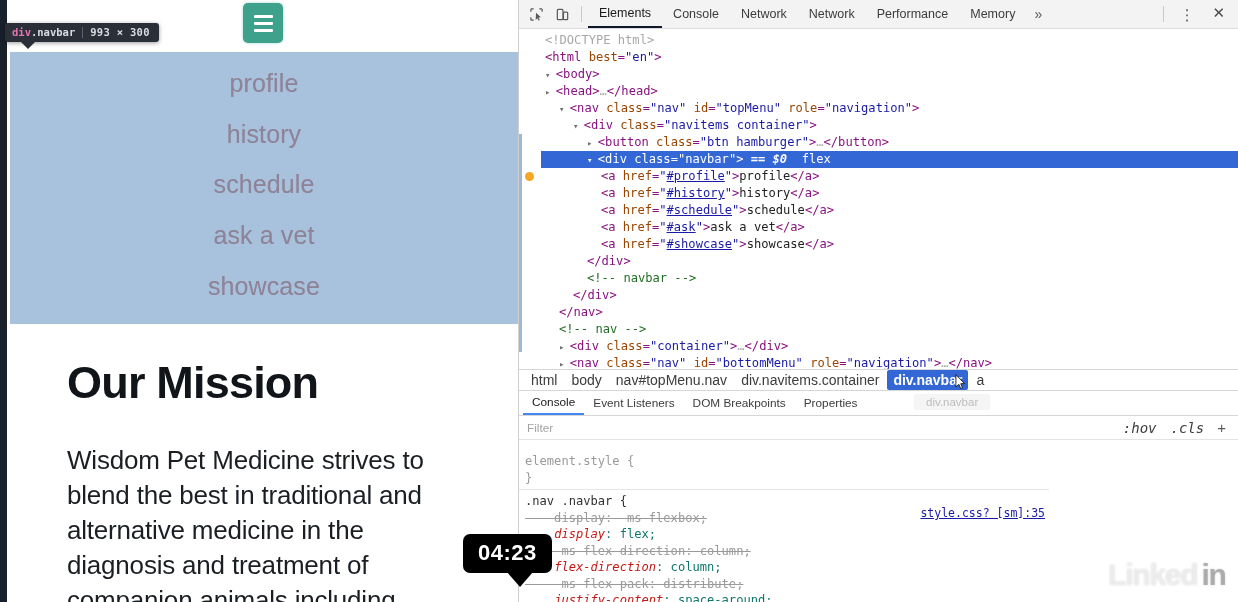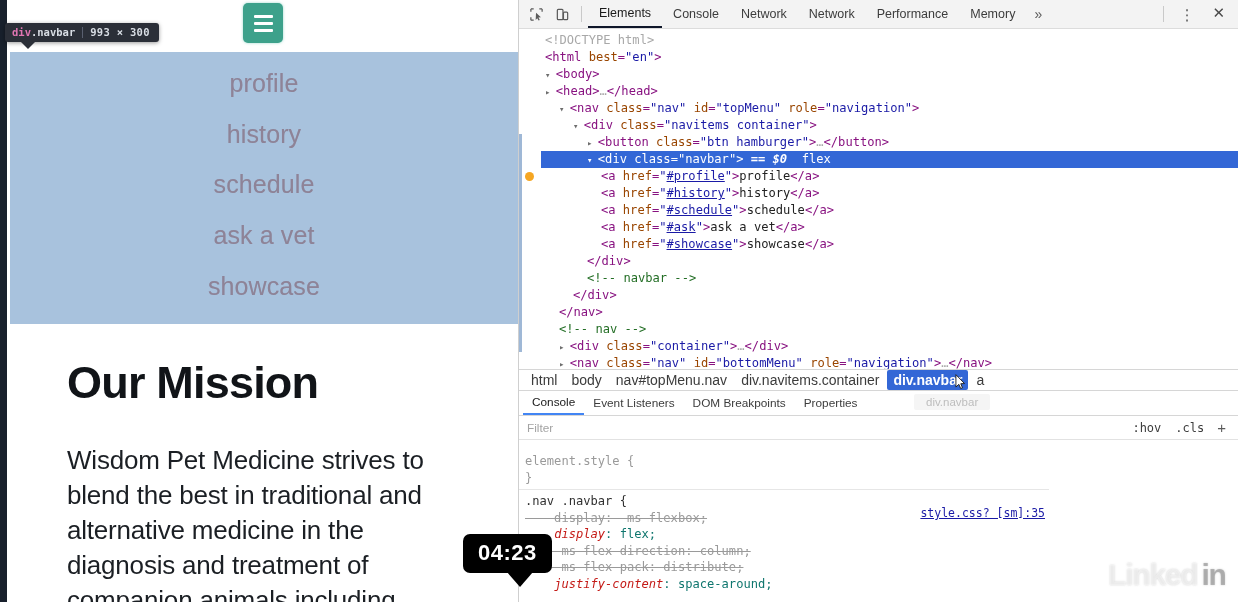--- a/index.html
+++ b/index.html
@@ -182,22 +182,22 @@
     font-size: 11.5px; color: #bdbdbd;
     background: #f5f5f5; padding: 2px 12px; border-radius: 2px;
   }
 
   #filter-bar {
     height: 24px; display: flex; align-items: center;
     border-bottom: 1px solid #e2e2e2; background: #ffffff;
     padding: 0 8px; font-size: 11.8px;
   }
   #filter-bar .ph { color: #a3a3a3; flex: 1; }
-  .fbtn { font-family: "DejaVu Sans Mono", monospace; font-size: 12px;
-          color: #3c3c3c; padding: 0 7px; cursor: pointer; }
+  .fbtn { font-family: "DejaVu Sans Mono", monospace; font-size: 14px;
+          color: #3c3c3c; padding: 0 7px; cursor: pointer; font-style: italic; }
   .fplus { font-size: 15px; color: #5a5a5a; padding: 0 4px 0 6px; cursor: pointer; }
 
   
   #css-rules {
     position: absolute; left: 0; top: 449px; width: 530px; height: 153px;
     overflow: hidden; background: #ffffff;
     font-family: "DejaVu Sans Mono", monospace; font-size: 12.1px;
     line-height: 16.5px; padding: 4px 0 0 6px; color: #303030;
   }
   .css-line { white-space: pre; position: relative; }
@@ -344,20 +344,21 @@
   </div>
 
   <div id="css-rules">
       <div class="css-line"><span class="css-dim">element.style {</span></div>
       <div class="css-line"><span class="css-dim">}</span></div>
       <div class="css-sep"></div>
       <div class="css-line"><span class="css-sel">.nav .navbar {</span><span class="css-src">style.css? [sm]:35</span></div>
       <div class="css-line"><span class="css-strike">    display: -ms-flexbox;</span></div>
       <div class="css-line"><span style="color:#303030">    </span><span class="css-prop">display</span><span class="css-val">: flex;</span></div>
       <div class="css-line"><span class="css-strike">    -ms-flex-direction: column;</span></div>
+      <div class="css-line"><span style="color:#303030">    </span><span class="css-prop">flex-direction</span><span class="css-val">: column;</span></div>
       <div class="css-line"><span class="css-strike">    -ms-flex-pack: distribute;</span></div>
       <div class="css-line"><span style="color:#303030">    </span><span class="css-prop">justify-content</span><span class="css-val">: space-around;</span></div>
     </div>
 
 </div>
 
 <div id="linkedin-wm">
   <span>Linked</span><span class="in-box">in</span>
 </div>
 

